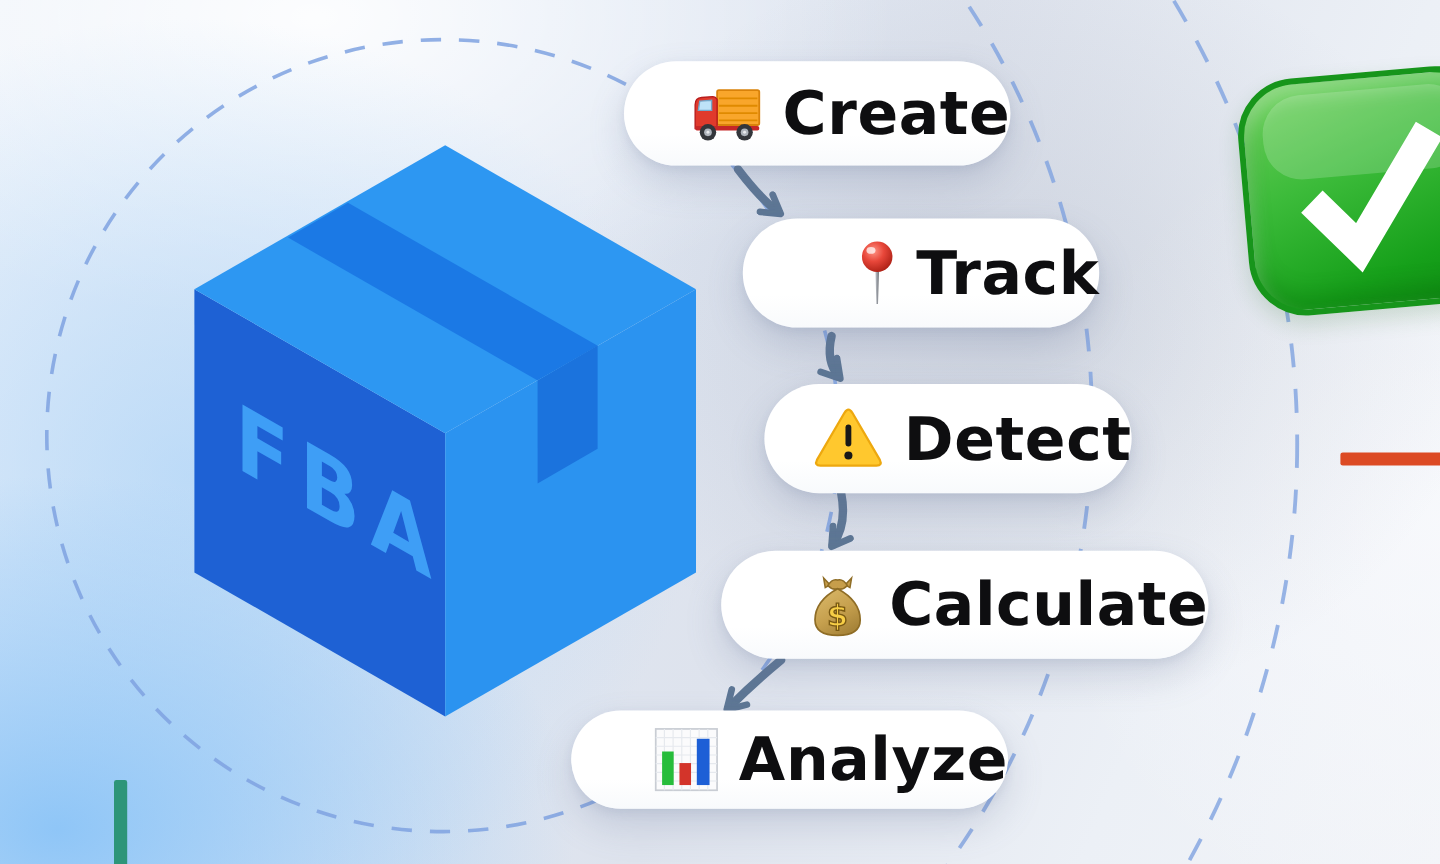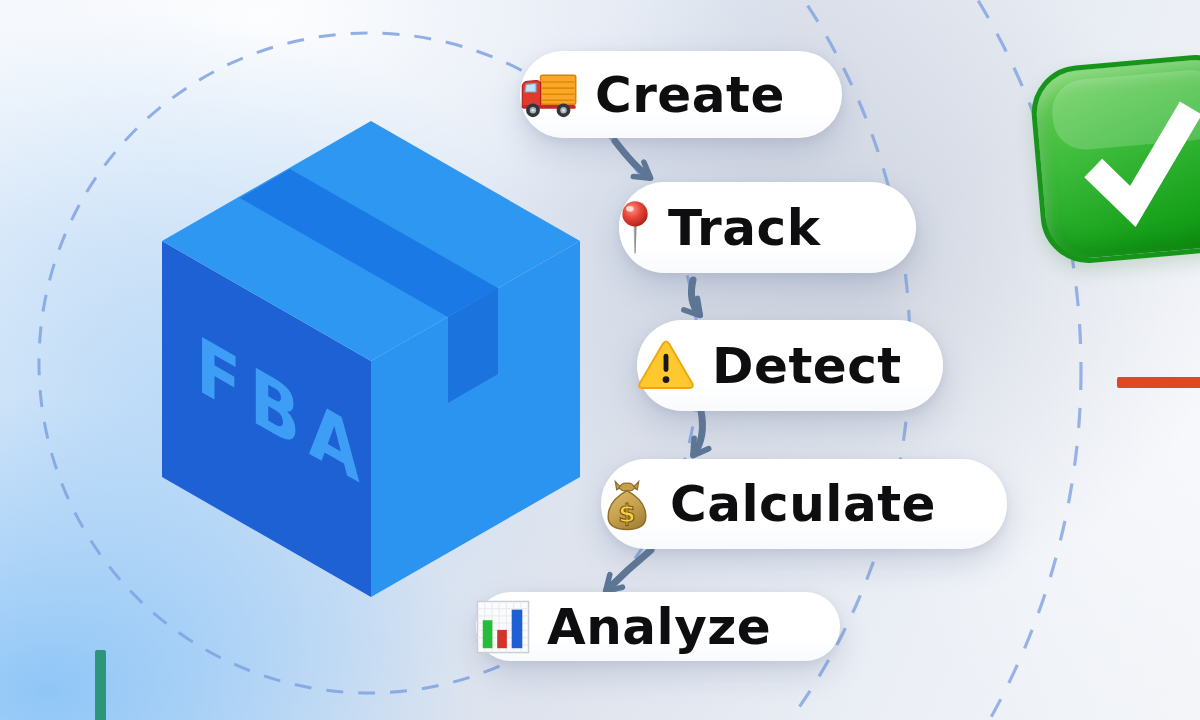--- a/index.html
+++ b/index.html
@@ -9,35 +9,35 @@
     background:
       radial-gradient(46% 64% at 71% 38%, rgba(106,117,143,0.18) 0%, rgba(106,117,143,0) 70%),
       radial-gradient(58% 66% at 4% 96%, rgba(139,196,247,0.95) 0%, rgba(139,196,247,0) 62%),
       radial-gradient(52% 78% at 13% 55%, rgba(163,208,248,0.60) 0%, rgba(163,208,248,0) 68%),
       radial-gradient(56% 50% at 22% 2%, rgba(255,255,255,0.90) 0%, rgba(255,255,255,0) 72%),
       radial-gradient(40% 70% at 100% 60%, rgba(249,250,253,0.80) 0%, rgba(249,250,253,0) 70%),
       linear-gradient(112deg,#eef3fa 0%,#dfe8f5 30%,#dee3ed 55%,#ecf0f6 80%,#f2f4f8 100%);
   }
   .abs{position:absolute;inset:0;width:1200px;height:720px;}
   .pill{
-    position:absolute;display:flex;align-items:center;justify-content:flex-start;gap:17px;
+    position:absolute;display:flex;align-items:center;justify-content:flex-end;gap:17px;
     background:linear-gradient(180deg,#ffffff 70%,#f8fafc 100%);
     border-radius:999px;
     box-shadow:0 14px 30px rgba(99,116,148,0.22),0 3px 8px rgba(99,116,148,0.12);
   }
   .pill .label{
     font-weight:800;font-size:50px;line-height:1;color:#0e0e10;letter-spacing:0.5px;
     white-space:nowrap;
   }
   .pill .icon{display:flex;align-items:center;justify-content:center;}
   .pill-create   {left:520px;top:51px; width:322px;height:87px;}
   .pill-track    {left:619px;top:182px;width:297px;height:91px;}
   .pill-detect   {left:637px;top:320px;width:306px;height:91px;}
   .pill-calculate{left:601px;top:459px;width:406px;height:90px;}
-  .pill-analyze  {left:476px;top:592px;width:364px;height:69px;}
+  .pill-analyze  {left:476px;top:592px;width:364px;height:82px;}
   .check-badge{
     position:absolute;left:1036px;top:60px;width:212px;height:198px;
     border-radius:48px;transform:rotate(-5deg);
     background:linear-gradient(160deg,#6ed05c 0%,#3cbb3a 40%,#16a01a 78%,#0e8c12 100%);
     border:5px solid #17951b;box-sizing:border-box;
     box-shadow:inset 0 10px 16px rgba(255,255,255,0.30), inset 0 -12px 18px rgba(0,80,0,0.22),
                0 8px 18px rgba(40,110,40,0.18);
   }
   .check-badge svg{position:absolute;inset:0;width:100%;height:100%;}
   .bar-red{position:absolute;left:1117px;top:377px;width:90px;height:11px;background:#dc4a24;border-radius:2px;}

